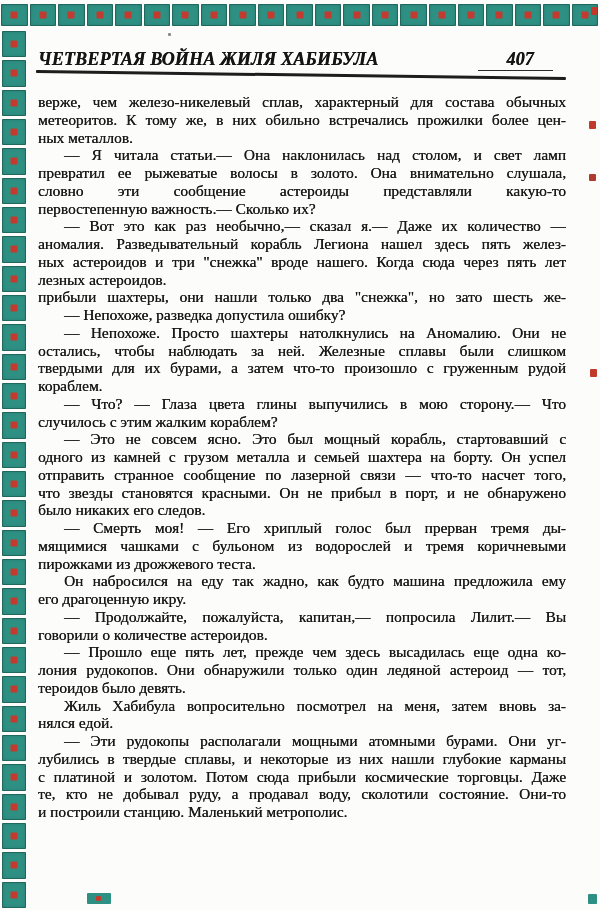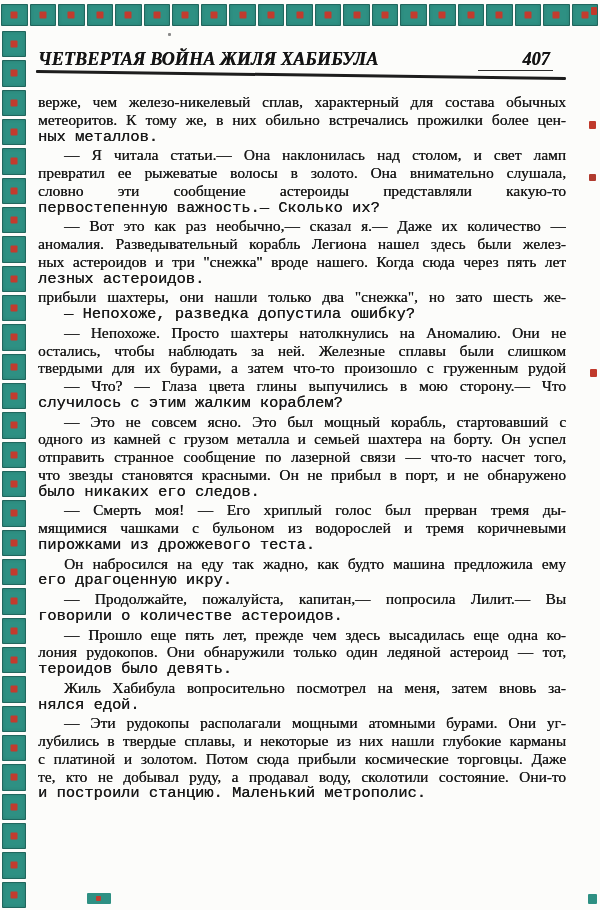--- a/index.html
+++ b/index.html
@@ -14,32 +14,32 @@
   .tile{flex:1;position:relative;border-radius:1px;box-shadow:inset 0 0 0 1px rgba(0,0,0,.22), inset 0 0 4px rgba(0,0,0,.18);}
   .tile .dot{position:absolute;left:50%;top:50%;width:7px;height:7px;transform:translate(-50%,-50%);border-radius:1px;}
   
   .header{
     position:absolute;left:38px;top:49px;width:528px;
     display:flex;justify-content:space-between;align-items:baseline;
     font-style:italic;font-weight:700;font-size:18px;line-height:20px;
     letter-spacing:.2px;color:#151515;white-space:nowrap;
     text-shadow:.3px 0 0 currentColor;
   }
-  .pagenum{margin-right:16px;}
+  .pagenum{margin-right:32px;}
   .rule-main{position:absolute;left:36px;top:70px;width:530px;height:2.6px;background:#1d1d1d;transform:rotate(.75deg);transform-origin:left center;border-radius:1px;}
   .rule-pagenum{position:absolute;left:478px;top:69.5px;width:75px;height:1.6px;background:#2c2c2c;}
   
   .text-block{
     position:absolute;left:38px;top:93px;width:528px;
     font-size:15.4px;line-height:17.75px;font-weight:500;color:#1a1a1a;
     text-shadow:.25px 0 0 currentColor;
   }
   .line{height:17.75px;overflow:hidden;text-align:justify;text-align-last:justify;}
   .line.ind{padding-left:26px;}
-  .line.end{text-align-last:auto;font-family:Liberation Mono, monospace;}
+  .line.end{text-align-last:auto;}
   .mark{position:absolute;border-radius:1px;}
 </style>
 </head>
 <body>
 
 <div class="orn-top" id="orn-top">
     <div class="tile" style="background: rgb(46, 144, 131);">
       <div class="dot" style="background: rgb(194, 59, 46);"></div>
     </div>
     <div class="tile" style="background: rgb(46, 144, 131);">
@@ -205,28 +205,29 @@
 
 <div class="text-block" id="text-block">
     <div class="line">верже, чем железо-никелевый сплав, характерный для состава обычных</div>
     <div class="line">метеоритов. К тому же, в них обильно встречались прожилки более цен-</div>
     <div class="line end">ных металлов.</div>
     <div class="line ind">— Я читала статьи.— Она наклонилась над столом, и свет ламп</div>
     <div class="line">превратил ее рыжеватые волосы в золото. Она внимательно слушала,</div>
     <div class="line">словно эти сообщение астероиды представляли какую-то</div>
     <div class="line end">первостепенную важность.— Сколько их?</div>
     <div class="line ind">— Вот это как раз необычно,— сказал я.— Даже их количество —</div>
-    <div class="line">аномалия. Разведывательный корабль Легиона нашел здесь были желез-</div>
+    <div class="line">аномалия. Разведывательный корабль Легиона нашел здесь пять желез-</div>
     <div class="line">ных астероидов и три "снежка" вроде нашего. Когда сюда через пять лет</div>
     <div class="line end">лезных астероидов.</div>
     <div class="line">прибыли шахтеры, они нашли только два "снежка", но зато шесть же-</div>
     <div class="line ind end">— Непохоже, разведка допустила ошибку?</div>
     <div class="line ind">— Непохоже. Просто шахтеры натолкнулись на Аномалию. Они не</div>
     <div class="line">остались, чтобы наблюдать за ней. Железные сплавы были слишком</div>
     <div class="line">твердыми для их бурами, а затем что-то произошло с груженным рудой</div>
+    <div class="line end">кораблем.</div>
     <div class="line ind">— Что? — Глаза цвета глины выпучились в мою сторону.— Что</div>
     <div class="line end">случилось с этим жалким кораблем?</div>
     <div class="line ind">— Это не совсем ясно. Это был мощный корабль, стартовавший с</div>
     <div class="line">одного из камней с грузом металла и семьей шахтера на борту. Он успел</div>
     <div class="line">отправить странное сообщение по лазерной связи — что-то насчет того,</div>
     <div class="line">что звезды становятся красными. Он не прибыл в порт, и не обнаружено</div>
     <div class="line end">было никаких его следов.</div>
     <div class="line ind">— Смерть моя! — Его хриплый голос был прерван тремя ды-</div>
     <div class="line">мящимися чашками с бульоном из водорослей и тремя коричневыми</div>
     <div class="line end">пирожками из дрожжевого теста.</div>

